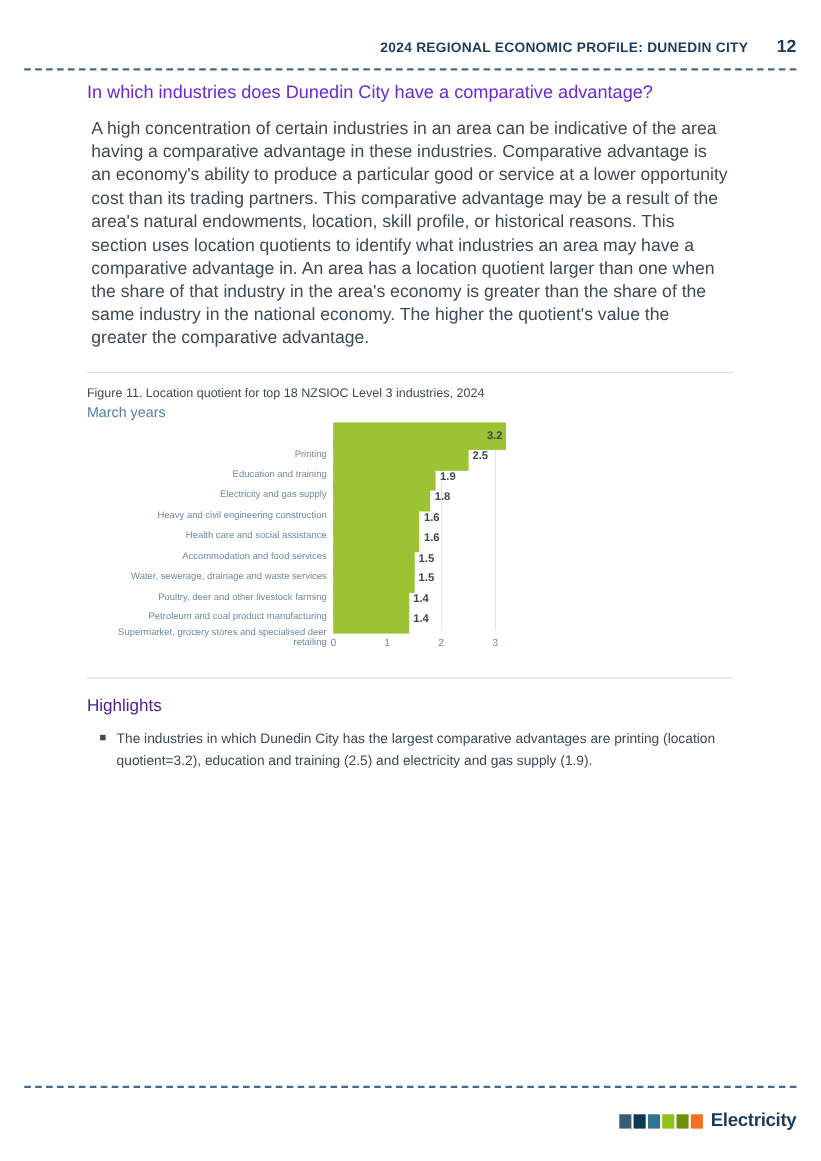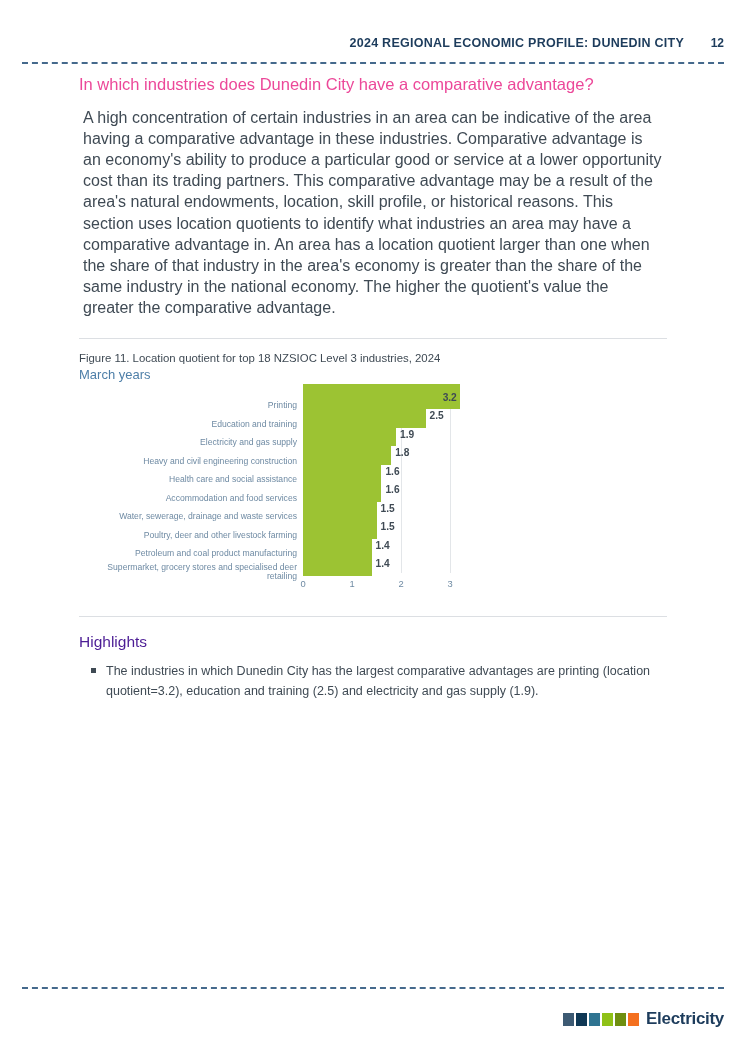--- a/index.html
+++ b/index.html
@@ -34,21 +34,21 @@
   }
   .runhead-title {
     font-size: 12.5px;
     font-weight: bold;
     letter-spacing: 0.25px;
     color: #1d3c5c;
     white-space: nowrap;
     margin-left: 47px;
   }
   .runhead-page {
-    font-size: 12px;
+    font-size: 16px;
     font-weight: bold;
     color: #1d3c5c;
     margin-left: 26px;
     min-width: 14px;
     text-align: right;
   }
 
   .rule-dashed {
     position: absolute;
     left: 22px;
@@ -64,21 +64,21 @@
   .content {
     position: absolute;
     left: 79px;
     top: 74px;
     width: 588px;
   }
 
   h1.section-title {
     font-size: 16.5px;
     font-weight: normal;
-    color: #ec4899;
+    color: #6d28d9;
     margin: 0 0 12px 0;
     line-height: 1.25;
   }
 
   p.body-copy {
     font-size: 16px;
     line-height: 21.2px;
     margin: 4px;
     color: #3f4a54;
     text-align: left;
@@ -170,21 +170,21 @@
   }
   .row.highlight .bar-value {
     left: auto;
     right: 3px;
     margin-left: 0;
   }
 
   .cat-labels {
     position: absolute;
     left: 0;
-    top: 9px;
+    top: 16px;
     width: 218px;
     height: 185px;
   }
   .cat-label {
     height: 18.5px;
     display: flex;
     align-items: center;
     justify-content: flex-end;
     text-align: right;
     font-size: 8.6px;

